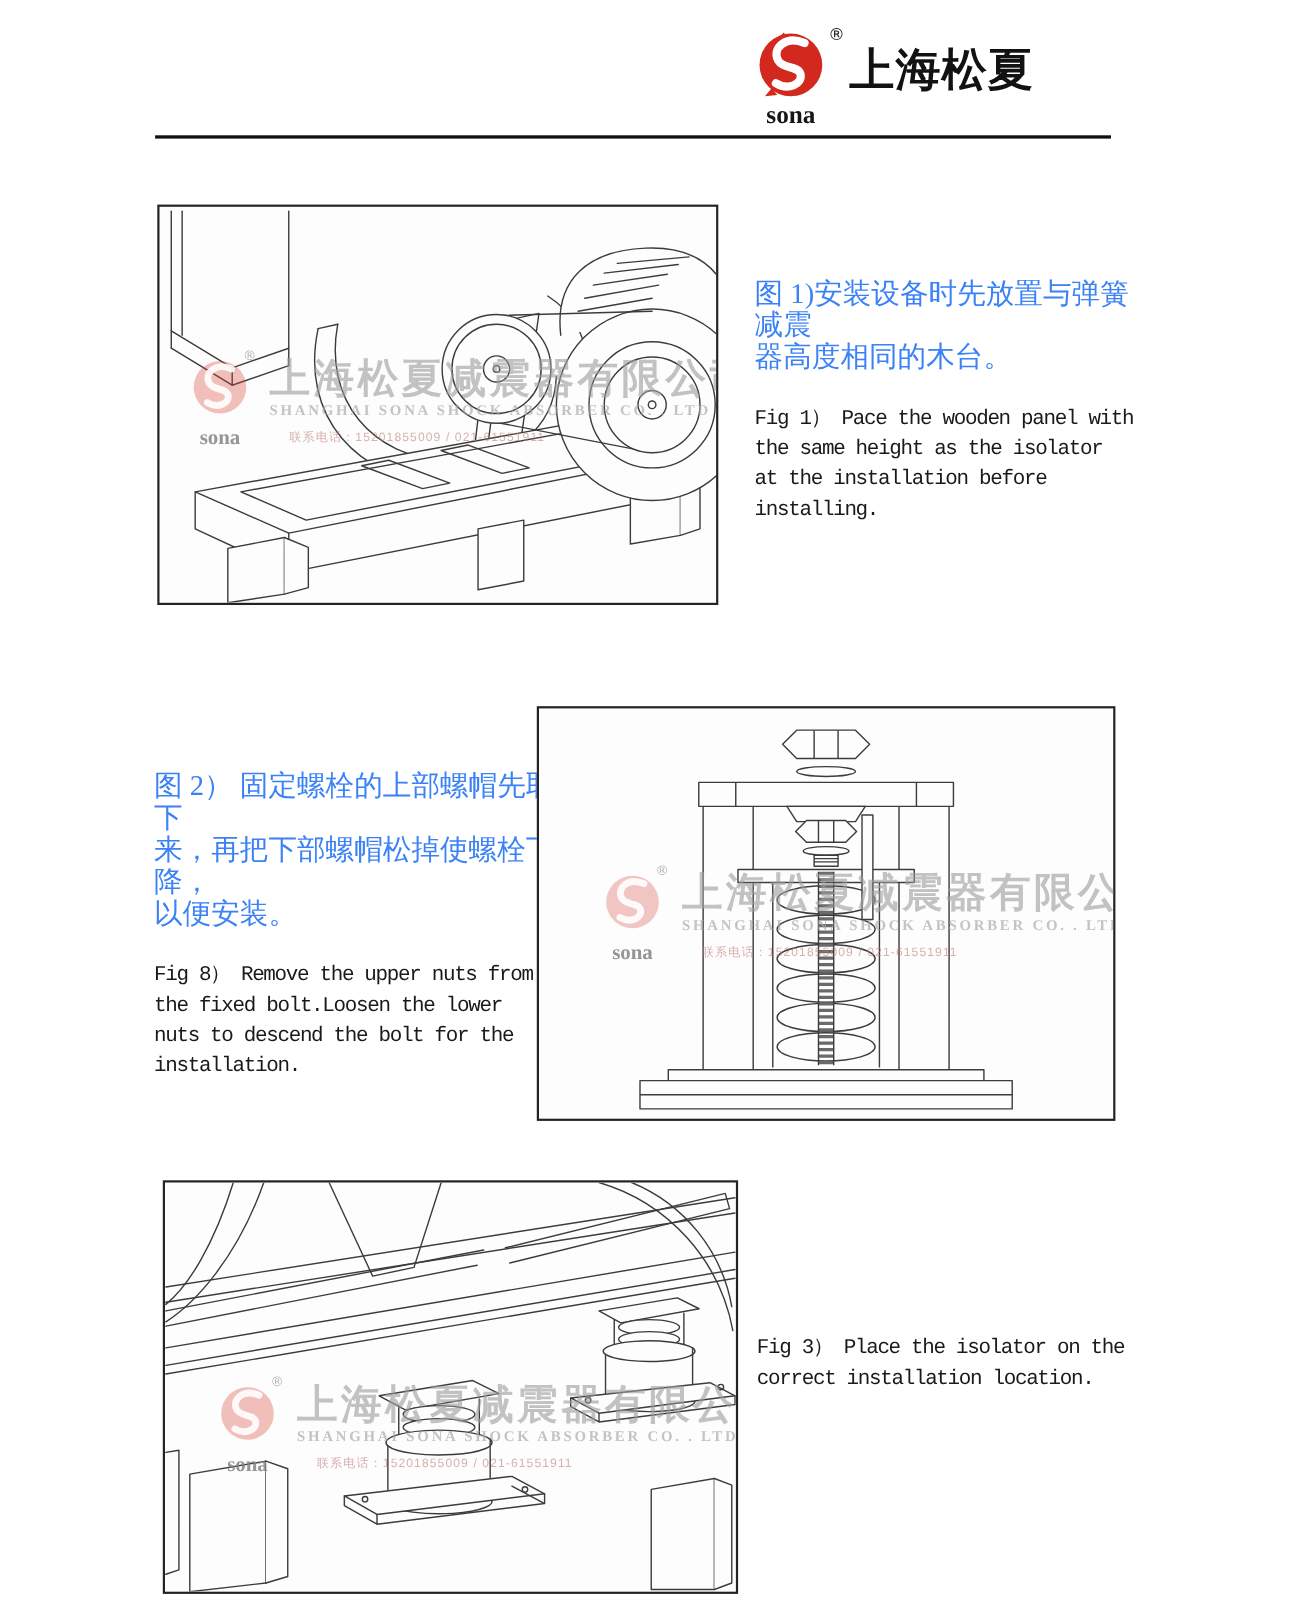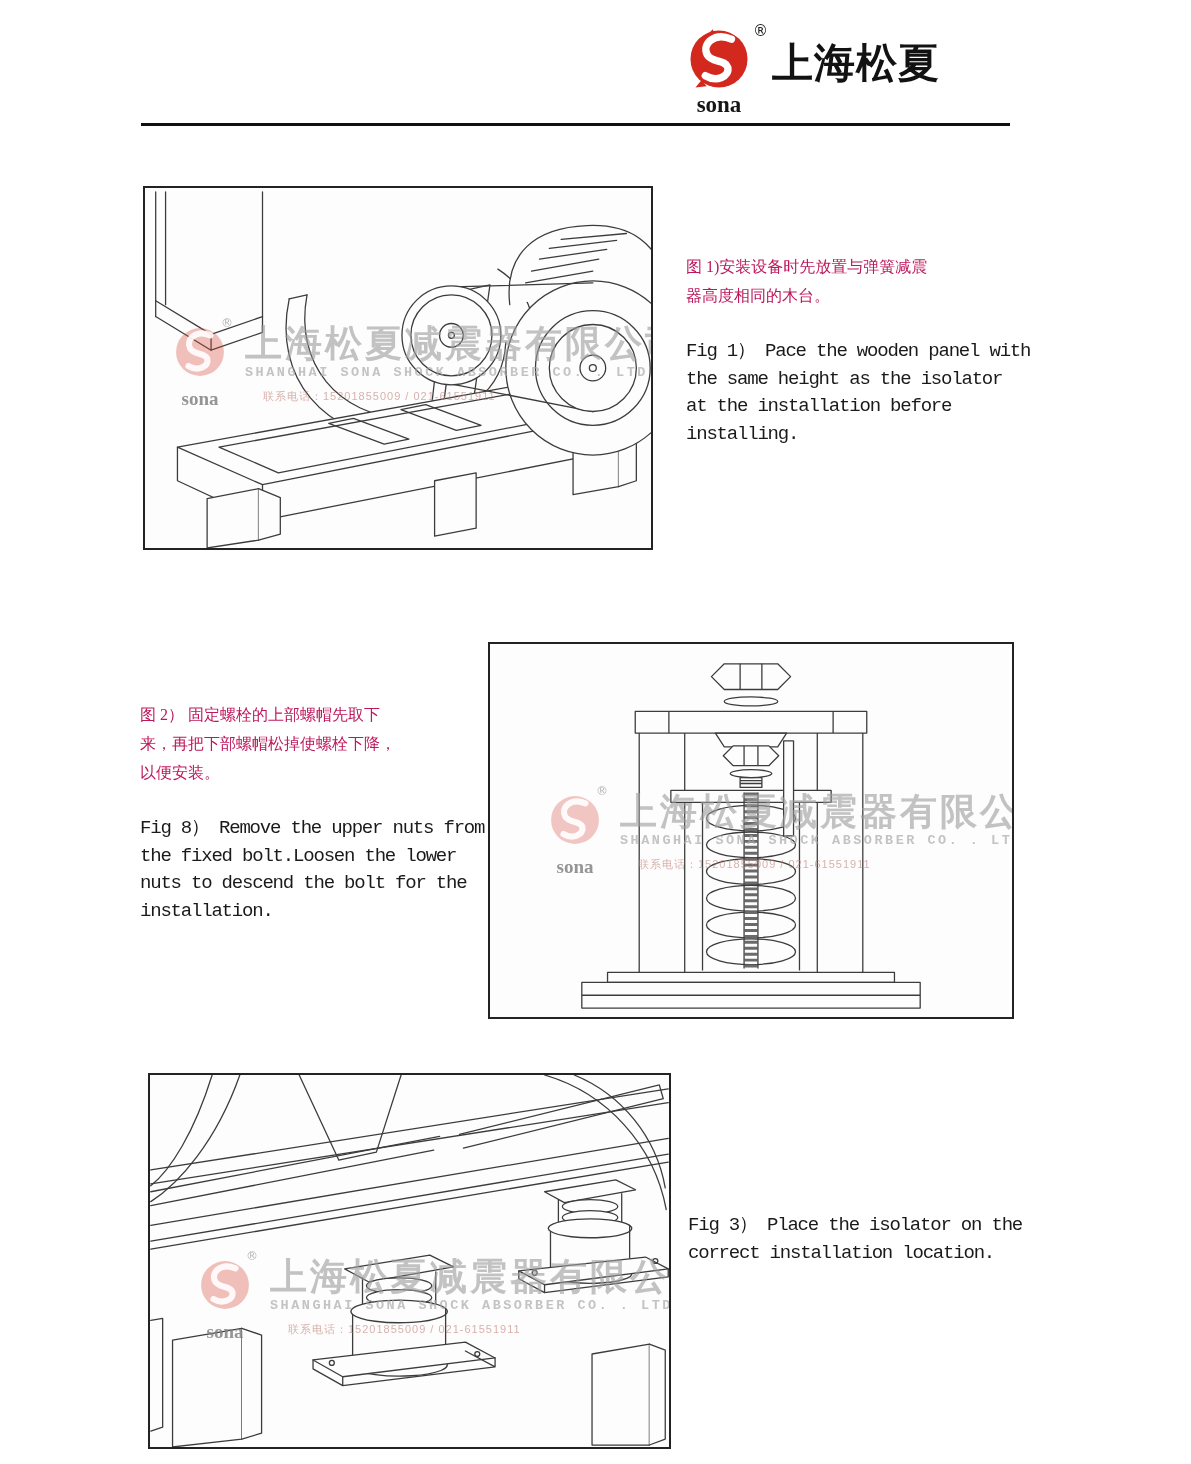--- a/index.html
+++ b/index.html
@@ -28,31 +28,31 @@
   #fig2 .wm{left:56px;top:148px;}
   #fig3 .wm{left:46px;top:182px;}
   .wm-logo{width:58px;position:relative;flex:0 0 auto;}
   .wm-logo svg{position:static;display:block;width:52px;height:56px;margin-left:3px;}
   .wm-logo .wm-reg{position:absolute;right:-4px;top:-8px;font-size:12px;color:rgba(150,150,150,.7);
     font-family:"DejaVu Sans", sans-serif;}
   .wm-sona{margin-top:8px;text-align:center;font-family:"Liberation Serif", serif;
     font-weight:700;font-size:19px;color:rgba(130,130,130,.85);}
   .wm-cn{font-family:"Liberation Sans", sans-serif;font-weight:700;font-size:37px;
     letter-spacing:3px;color:rgba(158,158,158,.62);white-space:nowrap;line-height:40px;}
-  .wm-en{font-family:Liberation Mono, monospace;font-weight:700;font-size:13.5px;
+  .wm-en{font-family:Liberation Serif, serif;font-weight:700;font-size:13.5px;
     letter-spacing:2.5px;color:rgba(165,165,165,.66);white-space:nowrap;margin-top:1px;}
   .wm-phone{font-family:"Liberation Sans", sans-serif;font-size:11px;letter-spacing:1px;
     color:rgba(190,125,115,.60);white-space:nowrap;margin-top:9px;margin-left:18px;}
   
   .caption{position:absolute;}
   #cap1{left:686px;top:252px;width:360px;}
   #cap2{left:140px;top:700px;width:378px;}
   #cap3{left:688px;top:1184px;width:372px;}
-  .cap-cn{font-family:"Liberation Serif", serif;font-size:16px;line-height:29px;
-    color:#be185d;white-space:pre-line;}
+  .cap-cn{font-family:"Liberation Serif", serif;font-size:26px;line-height:29px;
+    color:#3b82f6;white-space:pre-line;}
   .cap-en{font-family:"Liberation Mono", monospace;font-size:19px;letter-spacing:-1.2px;
     line-height:27.5px;color:#1a1a1a;white-space:pre-line;margin-top:28px;}
 </style>
 </head>
 <body>
 
 <header>
   <svg class="logo-svg" viewBox="0 0 100 100">
     <circle cx="50" cy="50" r="46" fill="#d2281e"></circle>
     <path d="M26,16 L40,2 L44,18 Z" fill="#d2281e"></path>

